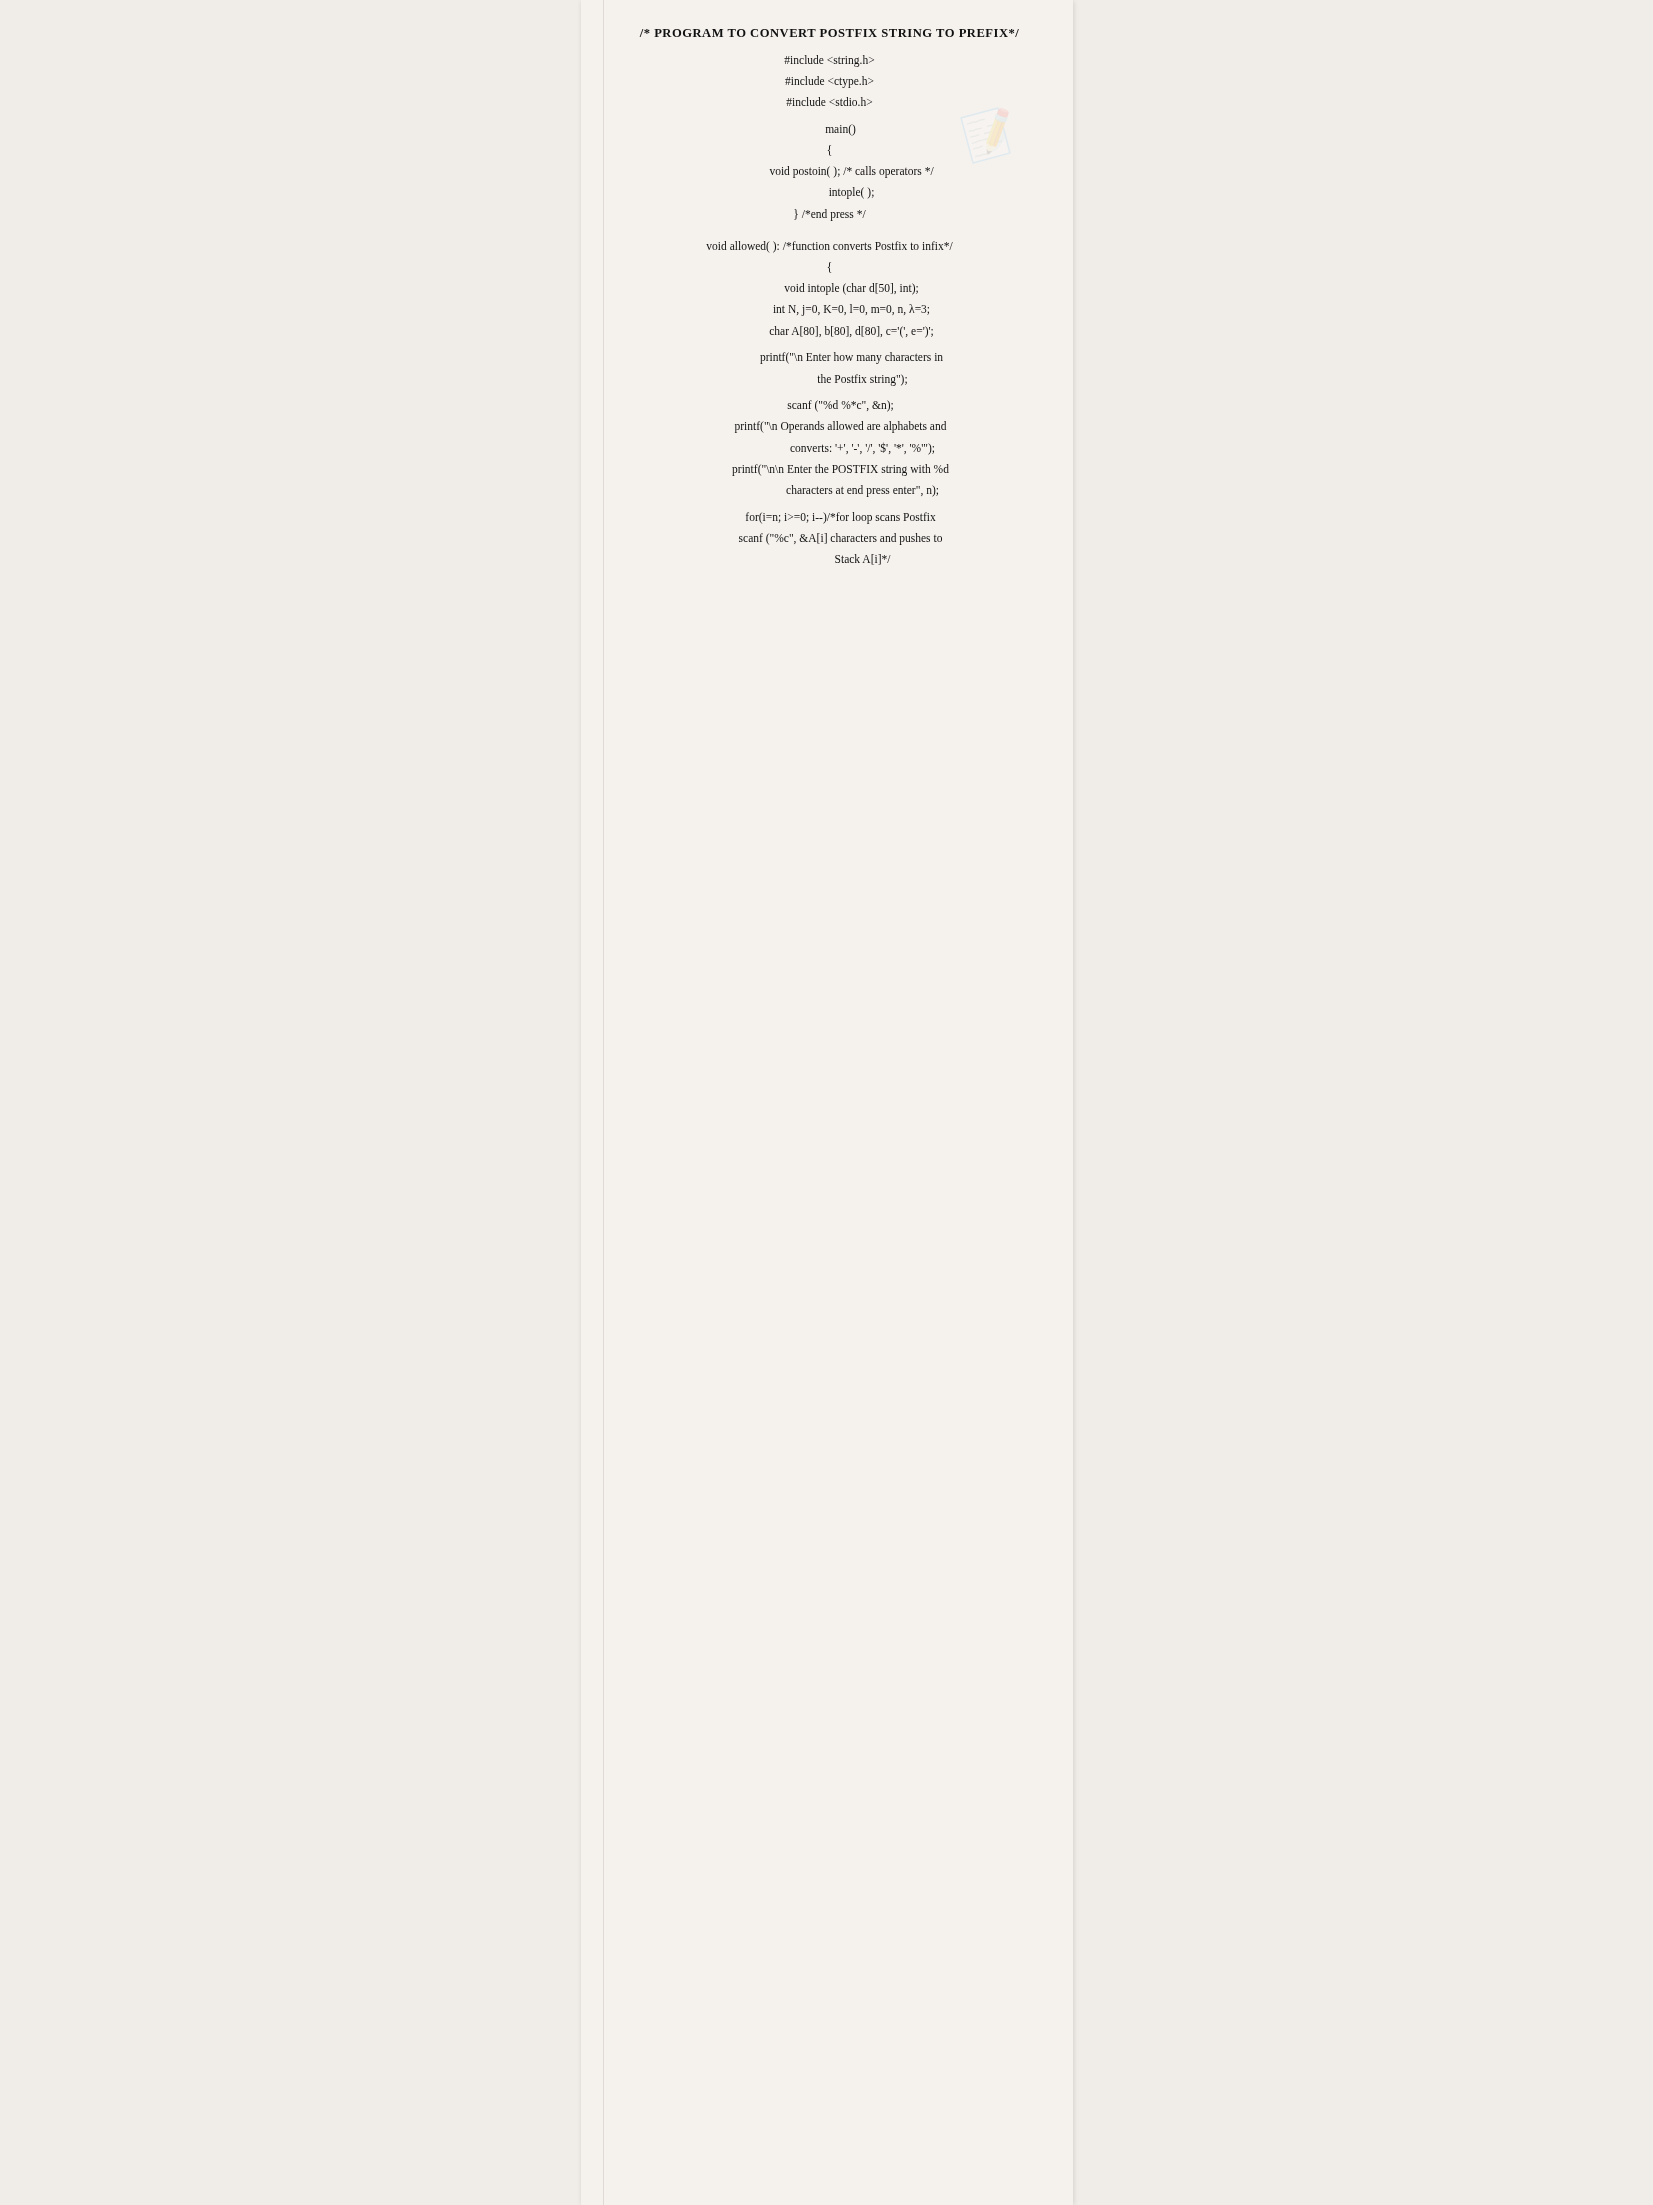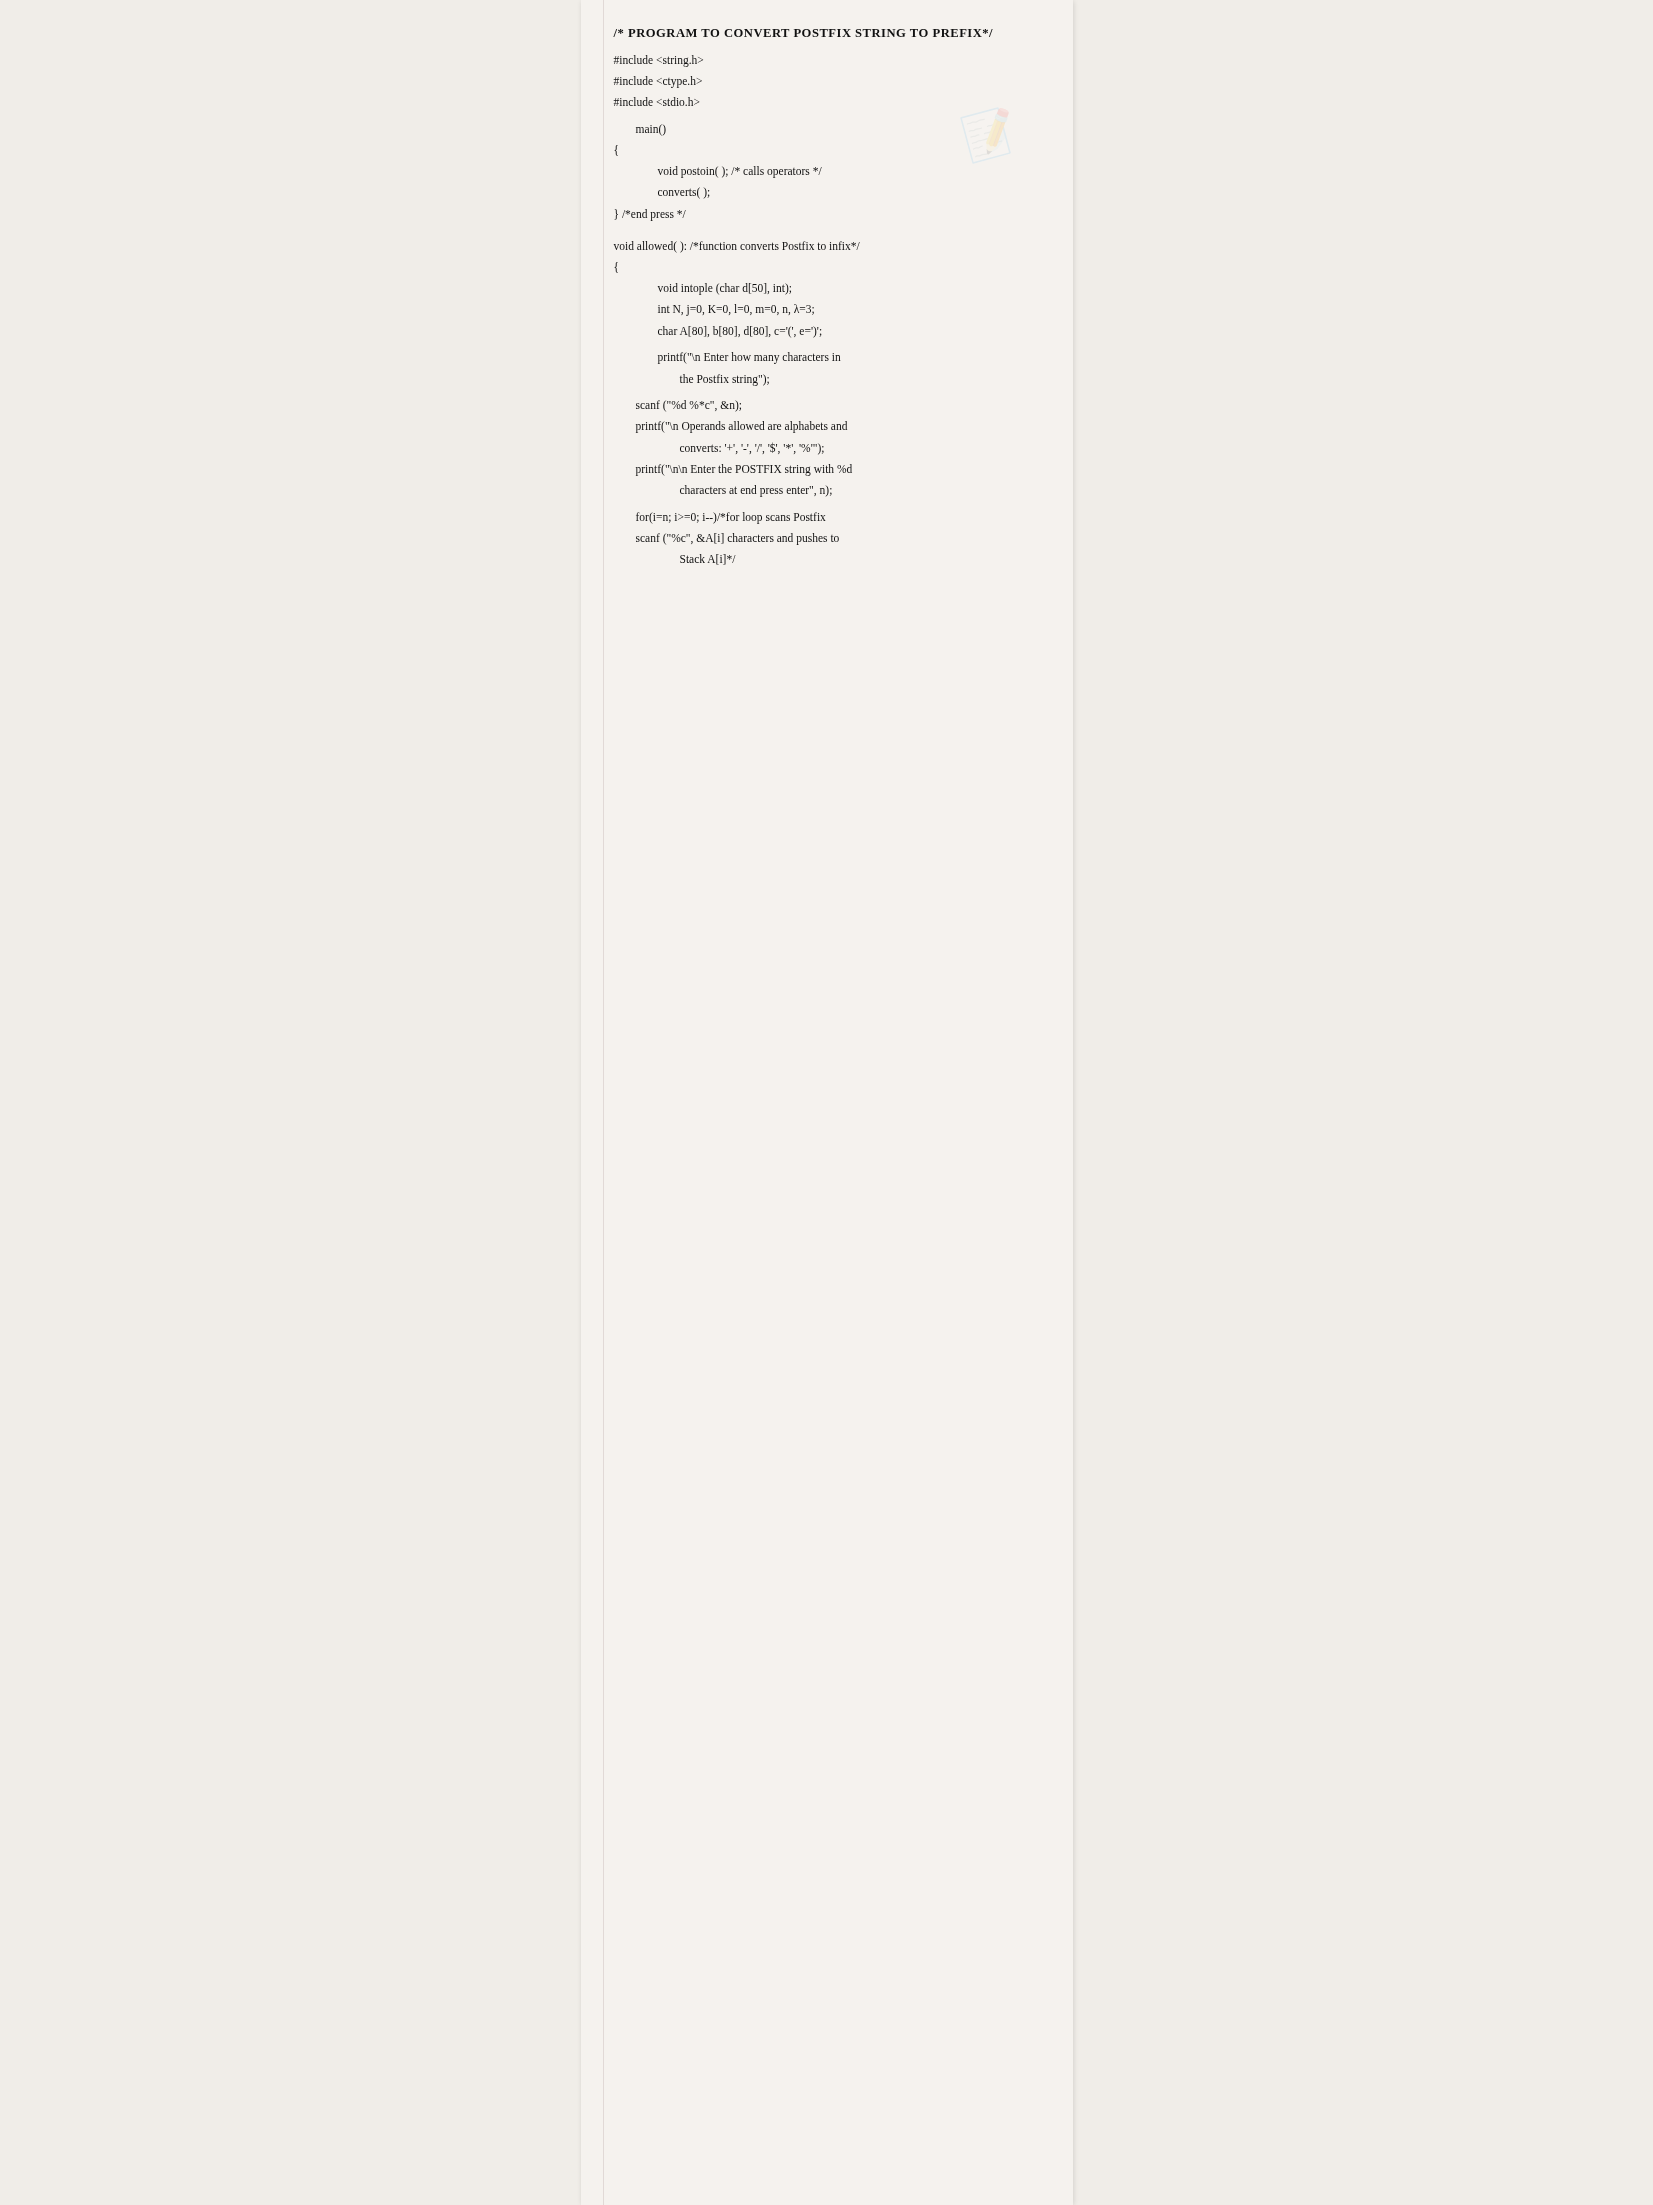--- a/index.html
+++ b/index.html
@@ -36,20 +36,21 @@
       bottom: 0;
       width: 1.1px;
       background-color: rgba(180, 160, 160, 0.3);
     }
 
     .code-block {
       font-family: Georgia, 'Times New Roman', serif;
       font-size: 11.5px;
       line-height: 1.75;
       color: #111;
+      text-align: center;
     }
 
     .line {
       display: block;
       margin-bottom: 1.1px;
     }
 
     .indent1 {
       padding-left: 22px;
     }
@@ -99,21 +100,21 @@
     <span class="line title-line">/* PROGRAM TO CONVERT POSTFIX STRING TO PREFIX*/</span>
 
     <span class="line">#include &lt;string.h&gt;</span>
     <span class="line">#include &lt;ctype.h&gt;</span>
     <span class="line">#include &lt;stdio.h&gt;</span>
 
     <div class="section-gap"></div>
     <span class="line indent1">main()</span>
     <span class="line">{</span>
     <span class="line indent2">void postoin( );  /* calls operators */</span>
-    <span class="line indent2">converts( );</span>
+    <span class="line indent2">intople( );</span>
     <span class="line">} /*end press */</span>
 
     <div class="large-gap"></div>
     <span class="line">void  allowed( ):  /*function converts Postfix to infix*/</span>
     <span class="line">{</span>
 
     <span class="line indent2">void intople (char d[50], int);</span>
     <span class="line indent2">int  N, j=0, K=0, l=0, m=0, n, λ=3;</span>
     <span class="line indent2">char A[80], b[80], d[80], c='(', e=')';</span>
 

